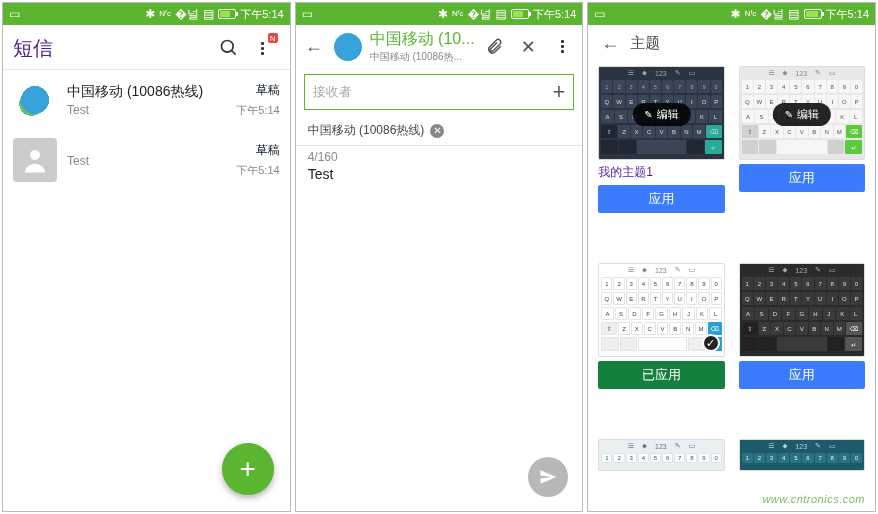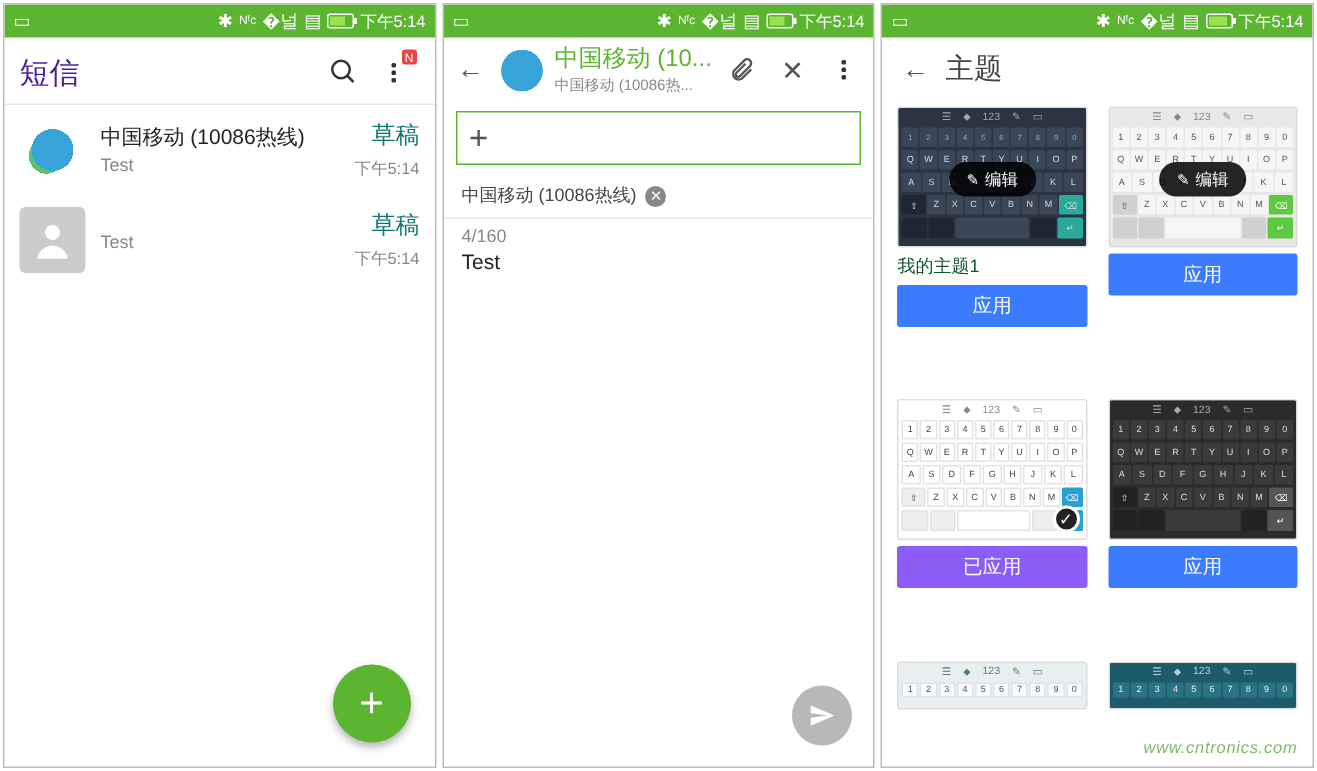--- a/index.html
+++ b/index.html
@@ -78,21 +78,21 @@
       radial-gradient(circle at 50% 50%, #38a3d8 0 14px, transparent 14px),
       radial-gradient(circle at 40% 60%, #5fc26a 0 12px, transparent 12px);
     position: relative;
   }
   .avatar.anon { background: #ccc; color: #fff; }
   .anon svg { width: 30px; height: 30px; fill: #fff; }
   .msg-main { flex: 1; }
   .msg-name { font-size: 14px; color: #222; font-weight: 500; }
   .msg-preview { font-size: 12px; color: #888; margin-top: 2px; }
   .msg-meta { text-align: right; }
-  .msg-draft { color: #0f766e; font-size: 16px; }
+  .msg-draft { color: #0f172a; font-size: 12px; }
   .msg-time { color: #888; font-size: 11px; margin-top: 4px; }
   .fab {
     position: absolute; right: 16px; bottom: 16px;
     width: 52px; height: 52px; border-radius: 50%; background: #5cb531;
     display: flex; align-items: center; justify-content: center;
     color: #fff; font-size: 28px; box-shadow: 0 3px 6px rgba(0,0,0,.3);
   }
   
   .s2-header {
     display: flex; align-items: center; padding: 4px 6px; gap: 6px;
@@ -118,21 +118,21 @@
   .send-fab {
     position:absolute; right: 14px; bottom: 14px;
     width: 40px; height:40px; border-radius:50%; background:#b8b8b8;
     display:flex; align-items:center; justify-content:center; color:#fff;
   }
   .send-fab svg { width:18px; height:18px; fill:#fff; }
   
   .s3-header {
     display:flex; align-items:center; padding: 8px 10px; gap: 8px;
   }
-  .s3-title { font-size: 19px; color:#444; }
+  .s3-title { font-size: 15px; color:#444; }
   .theme-grid {
     flex:1; overflow:hidden; padding: 4px 10px 0 10px;
     display:grid; grid-template-columns: 1fr 1fr; gap: 10px 14px;
   }
   .theme-card { display:flex; flex-direction:column; gap:4px; }
   .kb-preview {
     height: 94px; border:1px solid #ddd; border-radius: 2px; position: relative;
     display:flex; flex-direction:column; overflow:hidden;
     font-family: Arial, sans-serif;
   }
@@ -148,27 +148,27 @@
     background: rgba(0,0,0,.85); color:#fff; font-size:11px;
     padding: 4px 12px; border-radius: 14px; display:flex; align-items:center; gap:4px;
   }
   .pencil { font-size:10px; }
   .check-badge {
     position:absolute; bottom:4px; right:4px;
     width:18px; height:18px; border-radius:50%; background:#222; color:#fff;
     display:flex; align-items:center; justify-content:center; font-size:11px;
     border:2px solid #fff;
   }
-  .theme-name { font-size:12px; color:#14532d; }
+  .theme-name { font-size:12px; color:#4c1d95; }
   .theme-btn {
     height: 28px; border-radius:2px; color:#fff; font-size:13px;
     display:flex; align-items:center; justify-content:center;
   }
   .btn-apply { background:#3b7cff; }
-  .btn-applied { background:#8b5cf6; }
+  .btn-applied { background:#15803d; }
   
   .kb-dark1 { background:#2a3442; }
   .kb-dark1 .kb-toolbar { background:#2a3442; color:#9aa; }
   .kb-dark1 .key { background:#3a4656; color:#cdd; }
   .kb-dark1 .key.fn { background:#1f2732; }
   .kb-dark1 .key.accent { background:#2aa89a; }
   .kb-dark1 .kb-numrow .key { color:#9aa; font-size:5px; }
 
   .kb-light1 { background:#e8e8e8; }
   .kb-light1 .kb-toolbar { background:#e8e8e8; color:#888; }
@@ -311,20 +311,21 @@
     <div class="header-icon">
       <div class="menu-dots">
           <span></span>
           <span></span>
           <span></span>
         </div>
     </div>
   </div>
 
   <div class="recipient-box">
+    <span class="placeholder">接收者</span>
     <span class="plus">+</span>
   </div>
 
   <div class="chip-row">
     <span class="chip">中国移动 (10086热线)</span>
     <span class="chip-x">✕</span>
   </div>
   <div class="hr"></div>
 
   <div class="counter">4/160</div>

